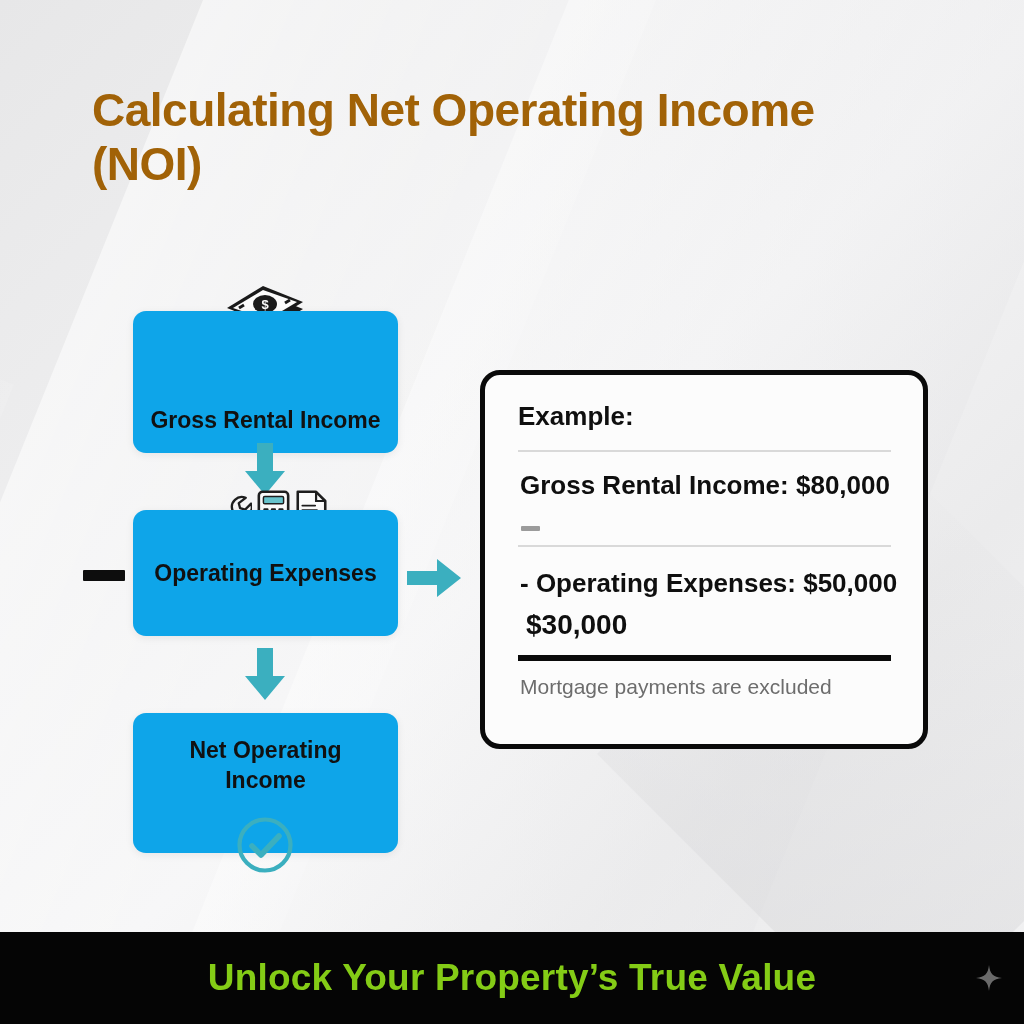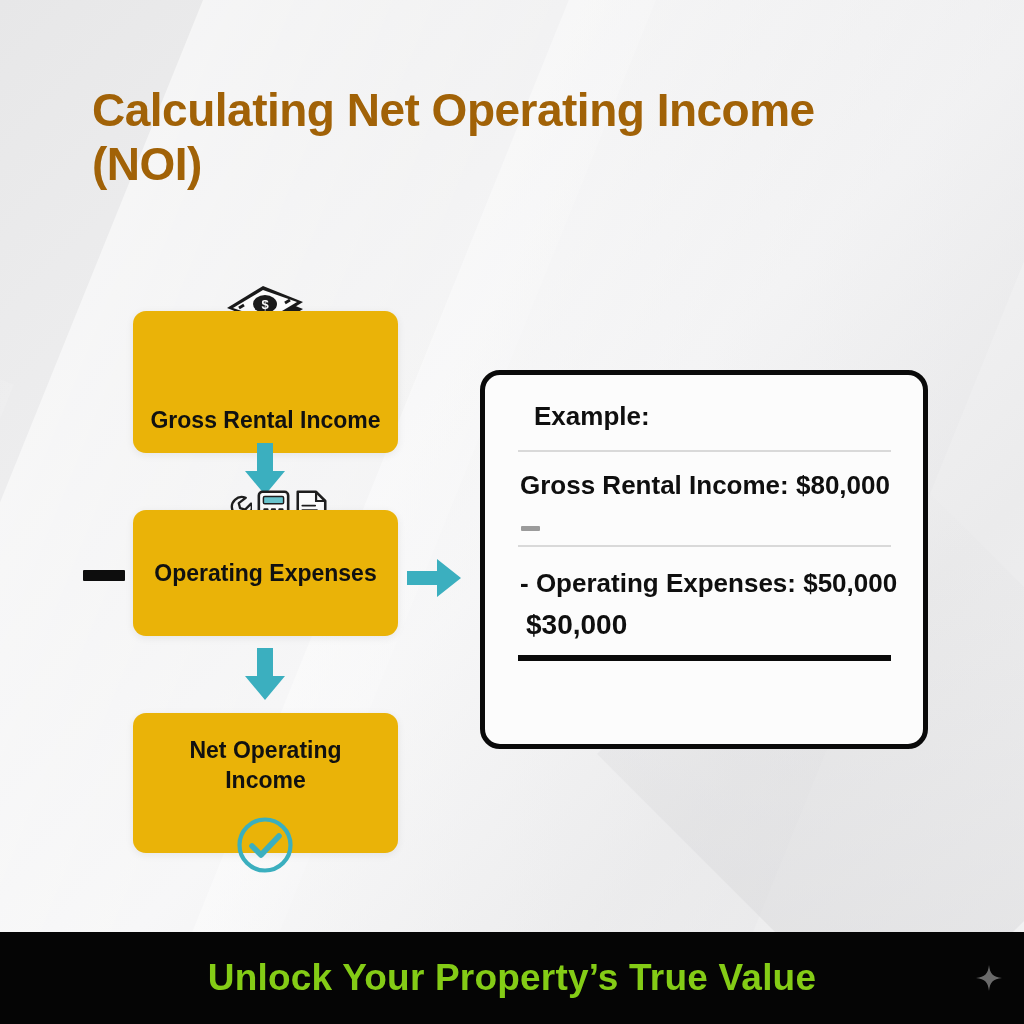--- a/index.html
+++ b/index.html
@@ -63,21 +63,21 @@
     line-height: 1.18;
     color: #a16207;
     letter-spacing: -0.5px;
   }
 
   
   .flow-box {
     position: absolute;
     left: 133px;
     width: 265px;
-    background: #eab308;
+    background: #0ea5e9;
     border-radius: 13px;
     box-shadow: 0 2px 9px rgba(0,0,0,0.07);
     display: flex;
     flex-direction: column;
     align-items: center;
     justify-content: center;
   }
   .flow-box-label {
     font-size: 23px;
     font-weight: 700;
@@ -152,21 +152,21 @@
     background: #fcfcfc;
     border: 5px solid #0a0a0a;
     border-radius: 20px;
     box-sizing: border-box;
     padding: 26px 28px 0 33px;
   }
   .card-heading {
     font-size: 26px;
     font-weight: 700;
     color: #0f0f0f;
-    margin: 0 0 18px 16px;
+    margin: 0 0 18px 0;
   }
   .card-rule-light {
     height: 2px;
     background: #d9d9d9;
     margin: 0 4px 0 0;
   }
   .card-line {
     font-size: 26px;
     font-weight: 700;
     color: #0f0f0f;
@@ -336,20 +336,21 @@
     <div class="row-minus-mark">
       <span class="minus-faint"></span>
     </div>
 
     <div class="card-rule-light"></div>
 
     <div class="card-line row-expenses">- Operating Expenses: $50,000</div>
     <div class="card-line row-result">$30,000</div>
 
     <div class="card-rule-dark"></div>
+    <div class="card-note">Mortgage payments are excluded</div>
   </div>
 
   <div class="banner">
     <div class="banner-text">Unlock Your Property’s True Value</div>
     <span class="banner-sparkle">
       <svg viewBox="0 0 26 26" width="26" height="26" aria-hidden="true">
         <path d="M13 0 C14 9 17 12 26 13 C17 14 14 17 13 26 C12 17 9 14 0 13 C9 12 12 9 13 0 Z" fill="#6a6a6a"></path>
       </svg>
     </span>
   </div>

